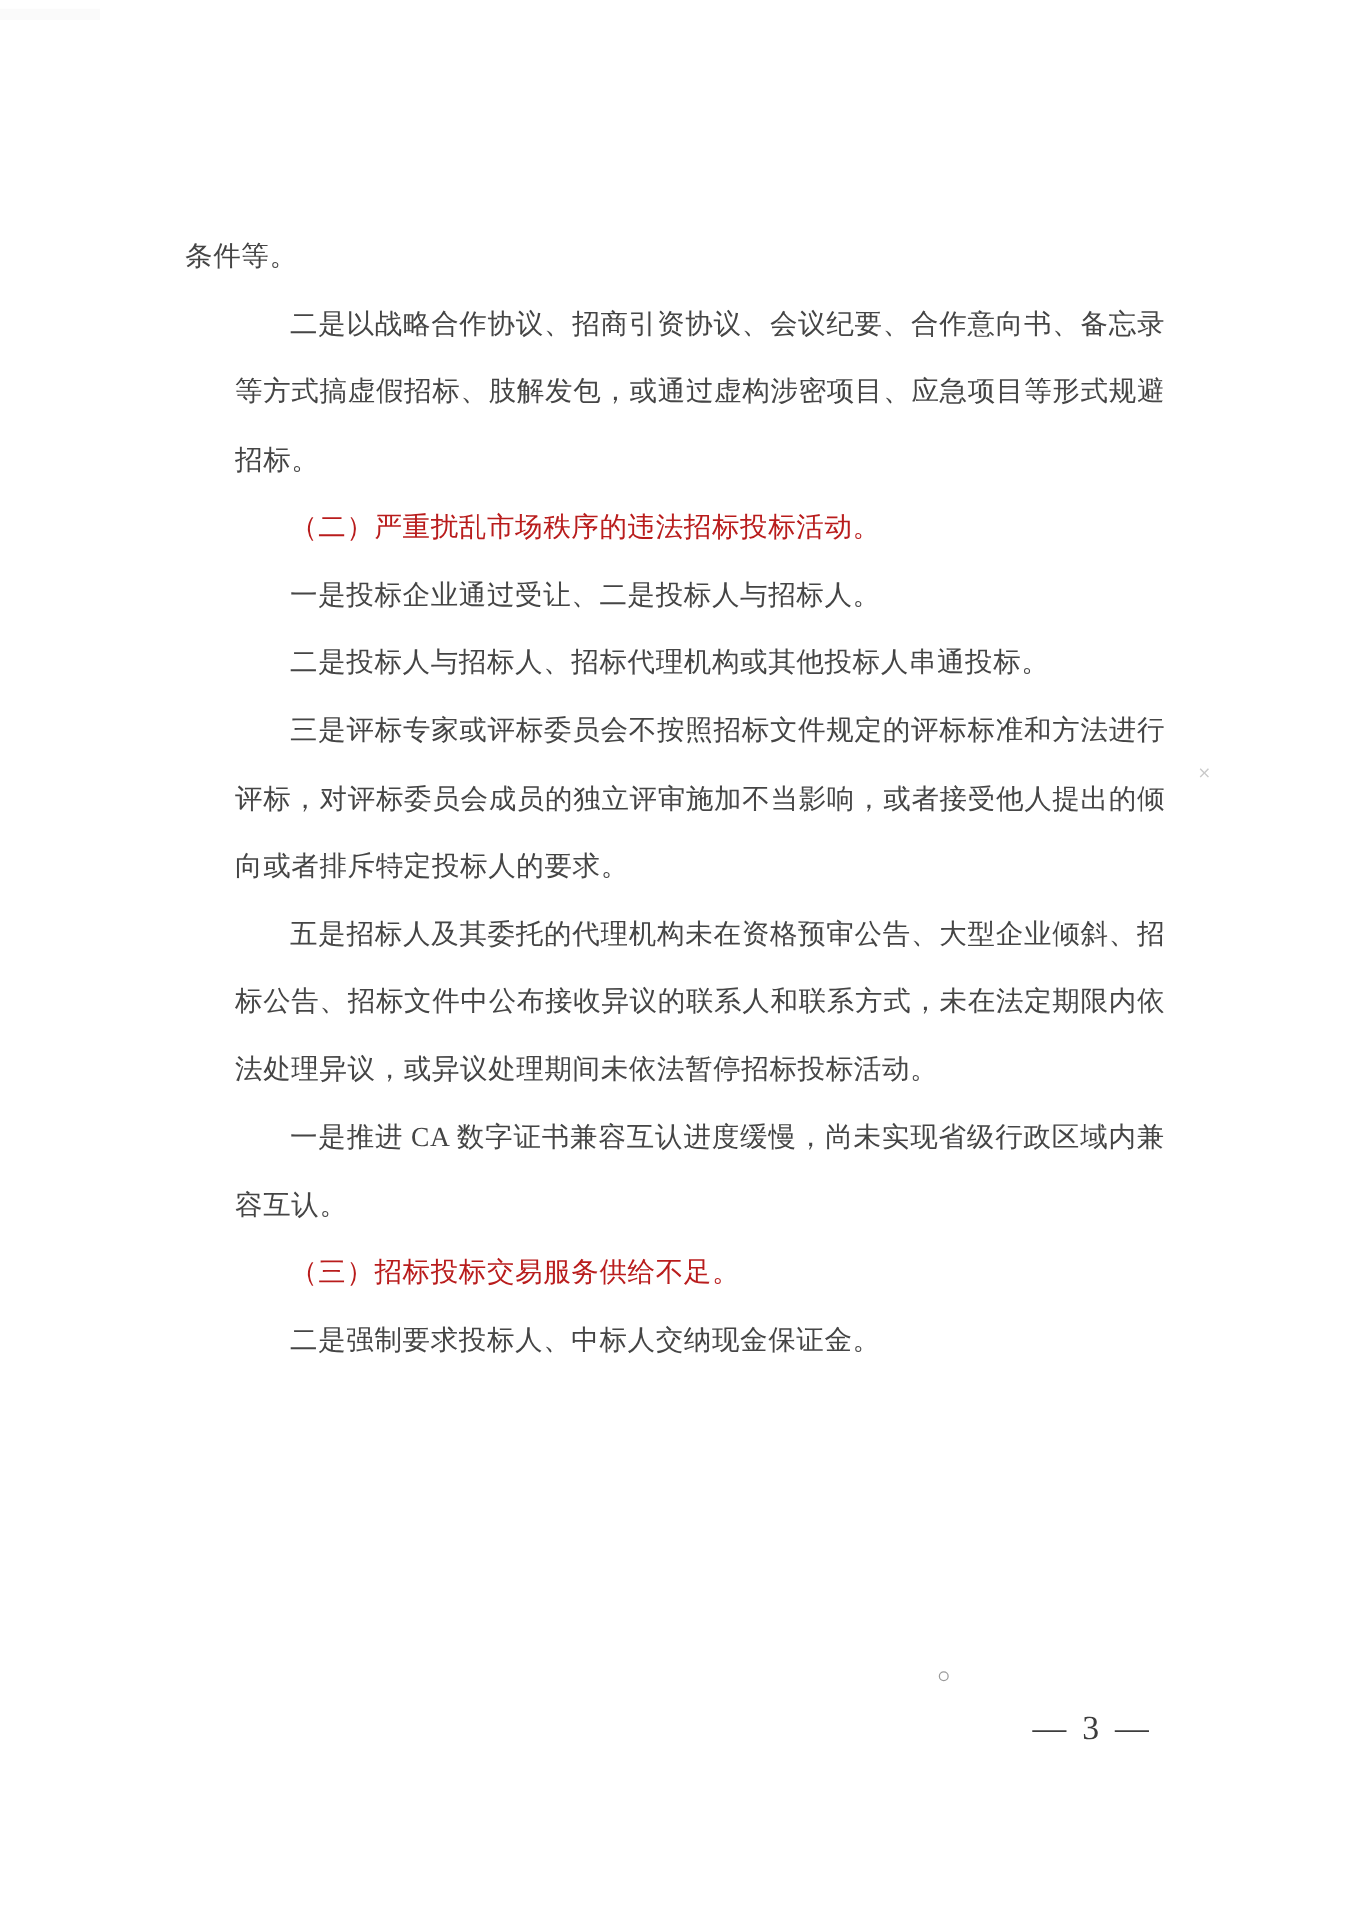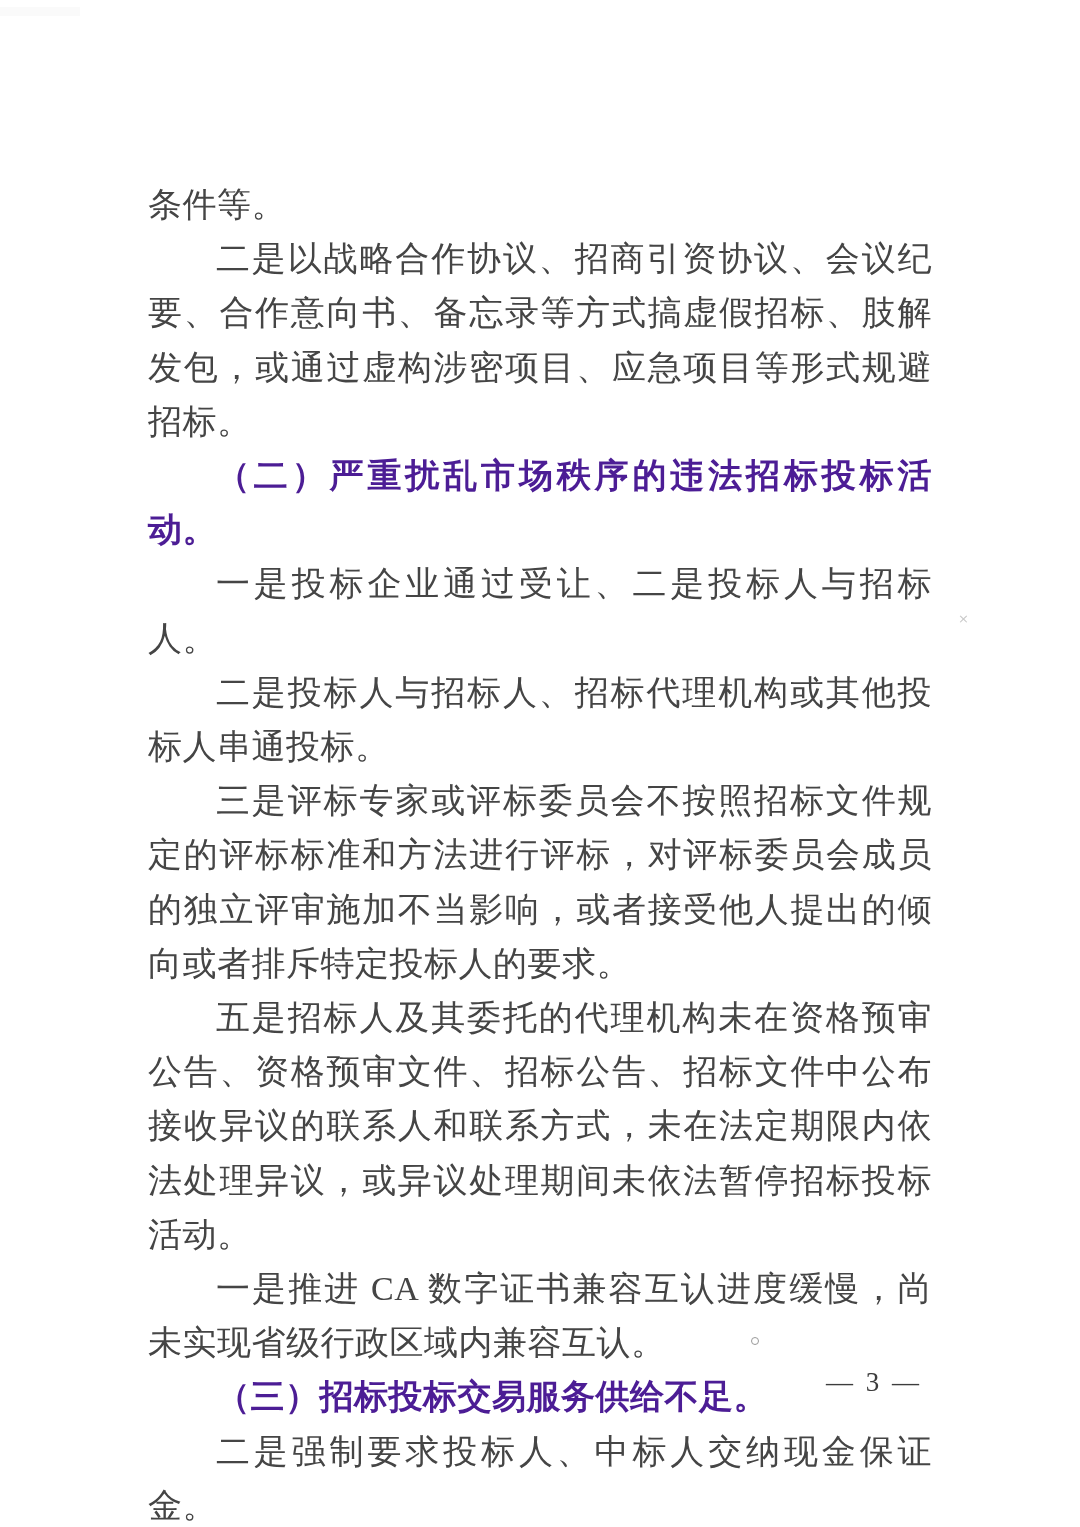--- a/index.html
+++ b/index.html
@@ -26,31 +26,31 @@
   }
   .doc-body {
     position: absolute;
     left: 148px;
     top: 178px;
     width: 784px;
     color: #454545;
   }
   .para {
     margin: 0;
-    font-size: 34px;
+    font-size: 22px;
     line-height: 54.2px;
     letter-spacing: 0.5px;
     text-align: justify;
     text-justify: inter-character;
     color: #454545;
   }
-  .para.indent { text-indent: 2em; }
+  .para.indent { text-indent: 2em; margin-left: 40px; }
   .para.bold {
-    font-weight: 700;
-    color: #4c1d95;
+    font-weight: 400;
+    color: #b91c1c;
   }
   .page-number {
     position: absolute;
     right: 158px;
     top: 1355px;
     font-size: 27px;
     line-height: 54px;
     letter-spacing: 3px;
     color: #3d3d3d;
   }
@@ -82,21 +82,21 @@
   <div class="scan-band"></div>
 
   <div class="doc-body">
 
   <p class="para">条件等。</p>
       <p class="para indent">二是以战略合作协议、招商引资协议、会议纪要、合作意向书、备忘录等方式搞虚假招标、肢解发包，或通过虚构涉密项目、应急项目等形式规避招标。</p>
       <p class="para indent bold">（二）严重扰乱市场秩序的违法招标投标活动。</p>
       <p class="para indent">一是投标企业通过受让、二是投标人与招标人。</p>
       <p class="para indent">二是投标人与招标人、招标代理机构或其他投标人串通投标。</p>
       <p class="para indent">三是评标专家或评标委员会不按照招标文件规定的评标标准和方法进行评标，对评标委员会成员的独立评审施加不当影响，或者接受他人提出的倾向或者排斥特定投标人的要求。</p>
-      <p class="para indent">五是招标人及其委托的代理机构未在资格预审公告、资格预审文件、招标公告、招标文件中公布接收异议的联系人和联系方式，未在法定期限内依法处理异议，或异议处理期间未依法暂停招标投标活动。</p>
+      <p class="para indent">五是招标人及其委托的代理机构未在资格预审公告、大型企业倾斜、招标公告、招标文件中公布接收异议的联系人和联系方式，未在法定期限内依法处理异议，或异议处理期间未依法暂停招标投标活动。</p>
       <p class="para indent">一是推进 CA 数字证书兼容互认进度缓慢，尚未实现省级行政区域内兼容互认。</p>
       <p class="para indent bold">（三）招标投标交易服务供给不足。</p>
       <p class="para indent">二是强制要求投标人、中标人交纳现金保证金。</p>
     </div>
 
   <span class="speck-x">×</span>
   <span class="speck-o"></span>
 
   <div class="page-number">— 3 —</div>
 

